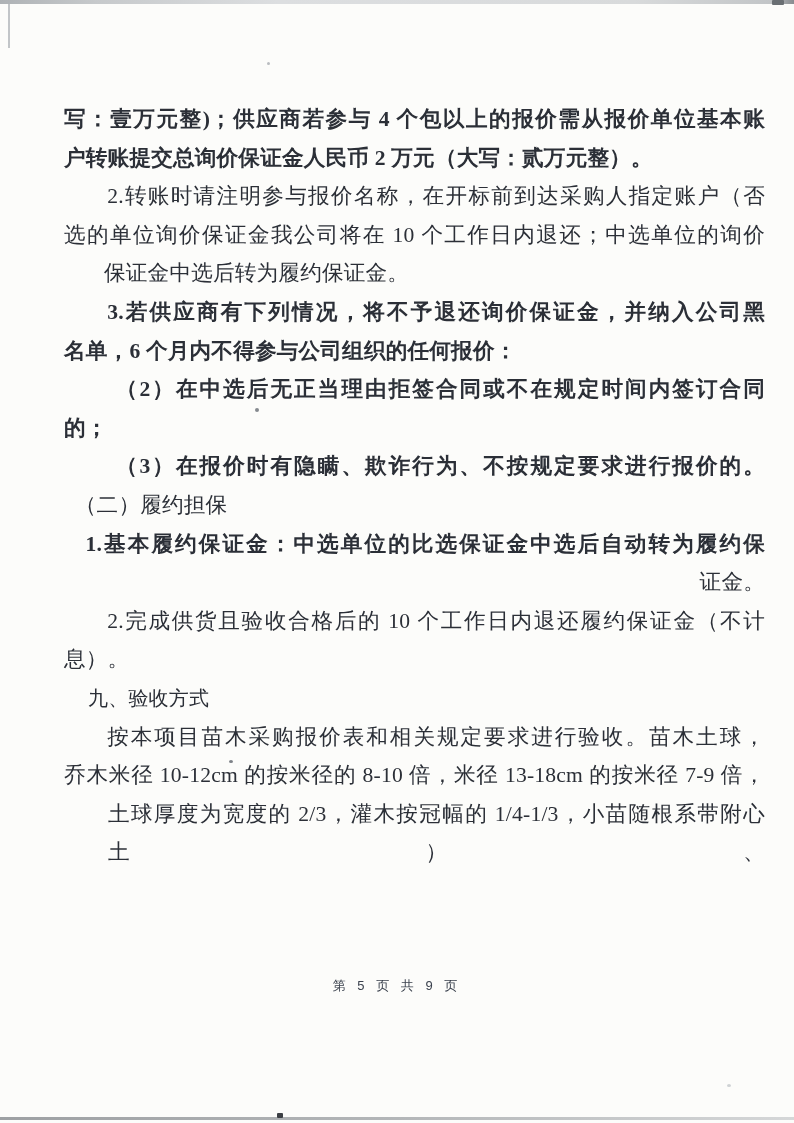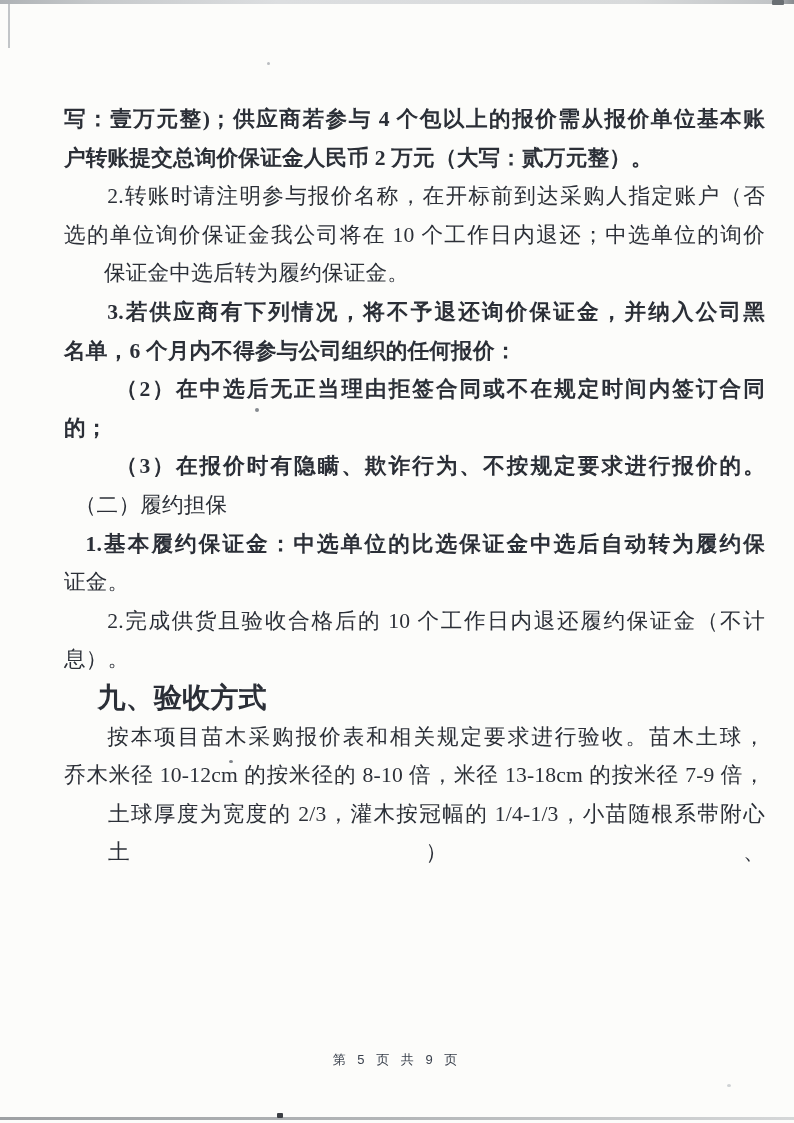--- a/index.html
+++ b/index.html
@@ -24,31 +24,31 @@
     font-family: "Liberation Serif", "DejaVu Serif", serif;
     font-size: 21.6px;
     line-height: 38.6px;
     color: var(--ink, #2b2f37);
     text-align: left;
     letter-spacing: 0.2px;
   }
   .line.bold { font-weight: bold; }
   .line.sans {
     font-family: "Liberation Sans", "DejaVu Sans", sans-serif;
-    font-weight: bold;
-    font-size: 28px;
+    font-weight: normal;
+    font-size: 20px;
   }
   .line.justify {
     text-align: justify;
     text-align-last: justify;
     text-justify: inter-character;
   }
   .footer {
     position: absolute;
-    left: 0; top: 1051px; width: 794px;
+    left: 0; top: 977px; width: 794px;
     text-align: center;
     font-family: "Liberation Sans", "DejaVu Sans", sans-serif;
     font-size: 13px;
     letter-spacing: 4px;
     color: var(--footer-ink, #3a414d);
   }
   
   .edge-top {
     position: absolute; left: 0; top: 0; width: 794px; height: 4px;
     background: linear-gradient(to right,
@@ -93,21 +93,21 @@
       <div class="line justify" style="text-indent: 2em;">2.转账时请注明参与报价名称，在开标前到达采购人指定账户（否</div>
       <div class="line justify" style="text-indent: 0em;">选的单位询价保证金我公司将在 10 个工作日内退还；中选单位的询价</div>
       <div class="line" style="text-indent: 0em; margin-left: 40px;">保证金中选后转为履约保证金。</div>
       <div class="line bold justify" style="text-indent: 2em;">3.若供应商有下列情况，将不予退还询价保证金，并纳入公司黑</div>
       <div class="line bold" style="text-indent: 0em;">名单，6 个月内不得参与公司组织的任何报价：</div>
       <div class="line bold justify" style="text-indent: 2.4em;">（2）在中选后无正当理由拒签合同或不在规定时间内签订合同</div>
       <div class="line bold" style="text-indent: 0em;">的；</div>
       <div class="line bold justify" style="text-indent: 2.4em;">（3）在报价时有隐瞒、欺诈行为、不按规定要求进行报价的。</div>
       <div class="line" style="text-indent: 0.5em;">（二）履约担保</div>
       <div class="line justify" style="text-indent: 1em; font-weight: bold;">1.基本履约保证金：中选单位的比选保证金中选后自动转为履约保</div>
-      <div class="line" style="text-indent: 0em;">证金。</div>
+      <div class="line" style="text-indent: 0em; text-align: right;">证金。</div>
       <div class="line justify" style="text-indent: 2em;">2.完成供货且验收合格后的 10 个工作日内退还履约保证金（不计</div>
       <div class="line" style="text-indent: 0em;">息）。</div>
       <div class="line bold sans" style="text-indent: 1.2em;">九、验收方式</div>
       <div class="line justify" style="text-indent: 2em;">按本项目苗木采购报价表和相关规定要求进行验收。苗木土球，</div>
       <div class="line justify" style="text-indent: 0em;">乔木米径 10-12cm 的按米径的 8-10 倍，米径 13-18cm 的按米径 7-9 倍，</div>
       <div class="line justify" style="text-indent: 0em; margin-left: 44px;">土球厚度为宽度的 2/3，灌木按冠幅的 1/4-1/3，小苗随根系带附心土）、</div>
     </div>
 
   <div class="footer">第 5 页 共 9 页</div>
 </div>

